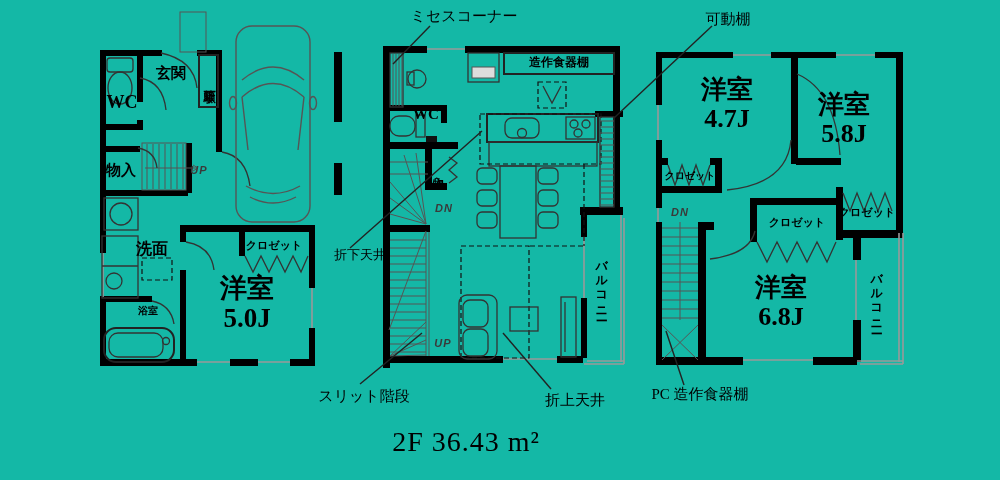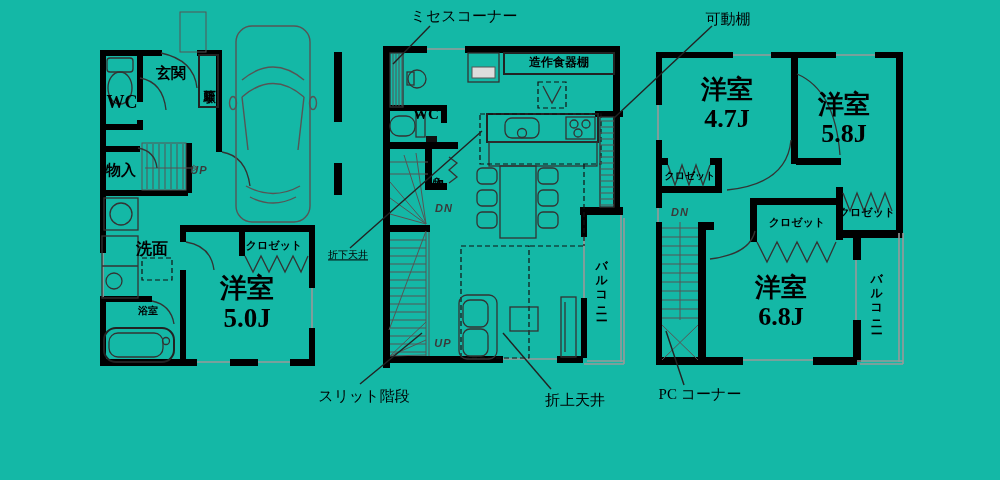--- a/index.html
+++ b/index.html
@@ -267,44 +267,45 @@
     <path class="lead" d="M712,26 L614,118"></path>
     <path class="lead" d="M350,248 L482,131"></path>
     <path class="lead" d="M360,384 L422,333"></path>
     <path class="lead" d="M551,389 L503,333"></path>
     <path class="lead" d="M684,385 L666,331"></path>
   </g>
 </svg>
 
   <div class="t" style="left:464px;top:16px;font-size:15px;">ミセスコーナー</div>
   <div class="t" style="left:728px;top:19px;font-size:15px;text-align:right;">可動棚</div>
-  <div class="t" style="left:348px;top:255px;font-size:10px;text-decoration:underline;">折下天井</div>
+  <div class="t" style="left:360px;top:255px;font-size:13px;">折下天井</div>
   <div class="t" style="left:364px;top:396px;font-size:15px;">スリット階段</div>
   <div class="t" style="left:575px;top:400px;font-size:15px;">折上天井</div>
-  <div class="t" style="left:700px;top:394px;font-size:15px;">PC コーナー</div>
+  <div class="t" style="left:700px;top:394px;font-size:15px;">PC 造作食器棚</div>
 
   <div class="t b" style="left:122px;top:102px;font-size:18px;">WC</div>
   <div class="t b" style="left:171px;top:73px;font-size:15px;">玄関</div>
   <div class="t b vert" style="left:209px;top:81px;font-size:12px;letter-spacing:0;">下駄箱</div>
   <div class="t b" style="left:121px;top:170px;font-size:15px;">物入</div>
   <div class="t updn" style="left:199px;top:170px;font-size:11px;">UP</div>
   <div class="t b" style="left:152px;top:249px;font-size:16px;">洗面</div>
   <div class="t b" style="left:148px;top:311px;font-size:10px;">浴室</div>
   <div class="t b" style="left:274px;top:245px;font-size:11px;">クロゼット</div>
   <div class="t b roomblock" style="left:247px;top:303px;font-size:27px;">
     <div>洋室</div>
     <div>5.0J</div>
   </div>
 
   <div class="t b" style="left:426px;top:114px;font-size:15px;">WC</div>
   <div class="t b vert" style="left:438px;top:168px;font-size:11px;letter-spacing:0;">物入</div>
   <div class="t updn" style="left:444px;top:208px;font-size:11px;">DN</div>
   <div class="t updn" style="left:443px;top:343px;font-size:11px;">UP</div>
   <div class="t b" style="left:559px;top:63px;font-size:12px;">造作食器棚</div>
   <div class="t b vert" style="left:601px;top:284px;font-size:12px;">バルコニー</div>
+  <div class="t" style="left:466px;top:442px;font-size:28px;letter-spacing:1px;">2F 36.43 m²</div>
 
   <div class="t b roomblock" style="left:727px;top:104px;font-size:26px;">
     <div>洋室</div>
     <div>4.7J</div>
   </div>
   <div class="t b roomblock" style="left:844px;top:119px;font-size:26px;">
     <div>洋室</div>
     <div>5.8J</div>
   </div>
   <div class="t b roomblock" style="left:781px;top:302px;font-size:26px;">

